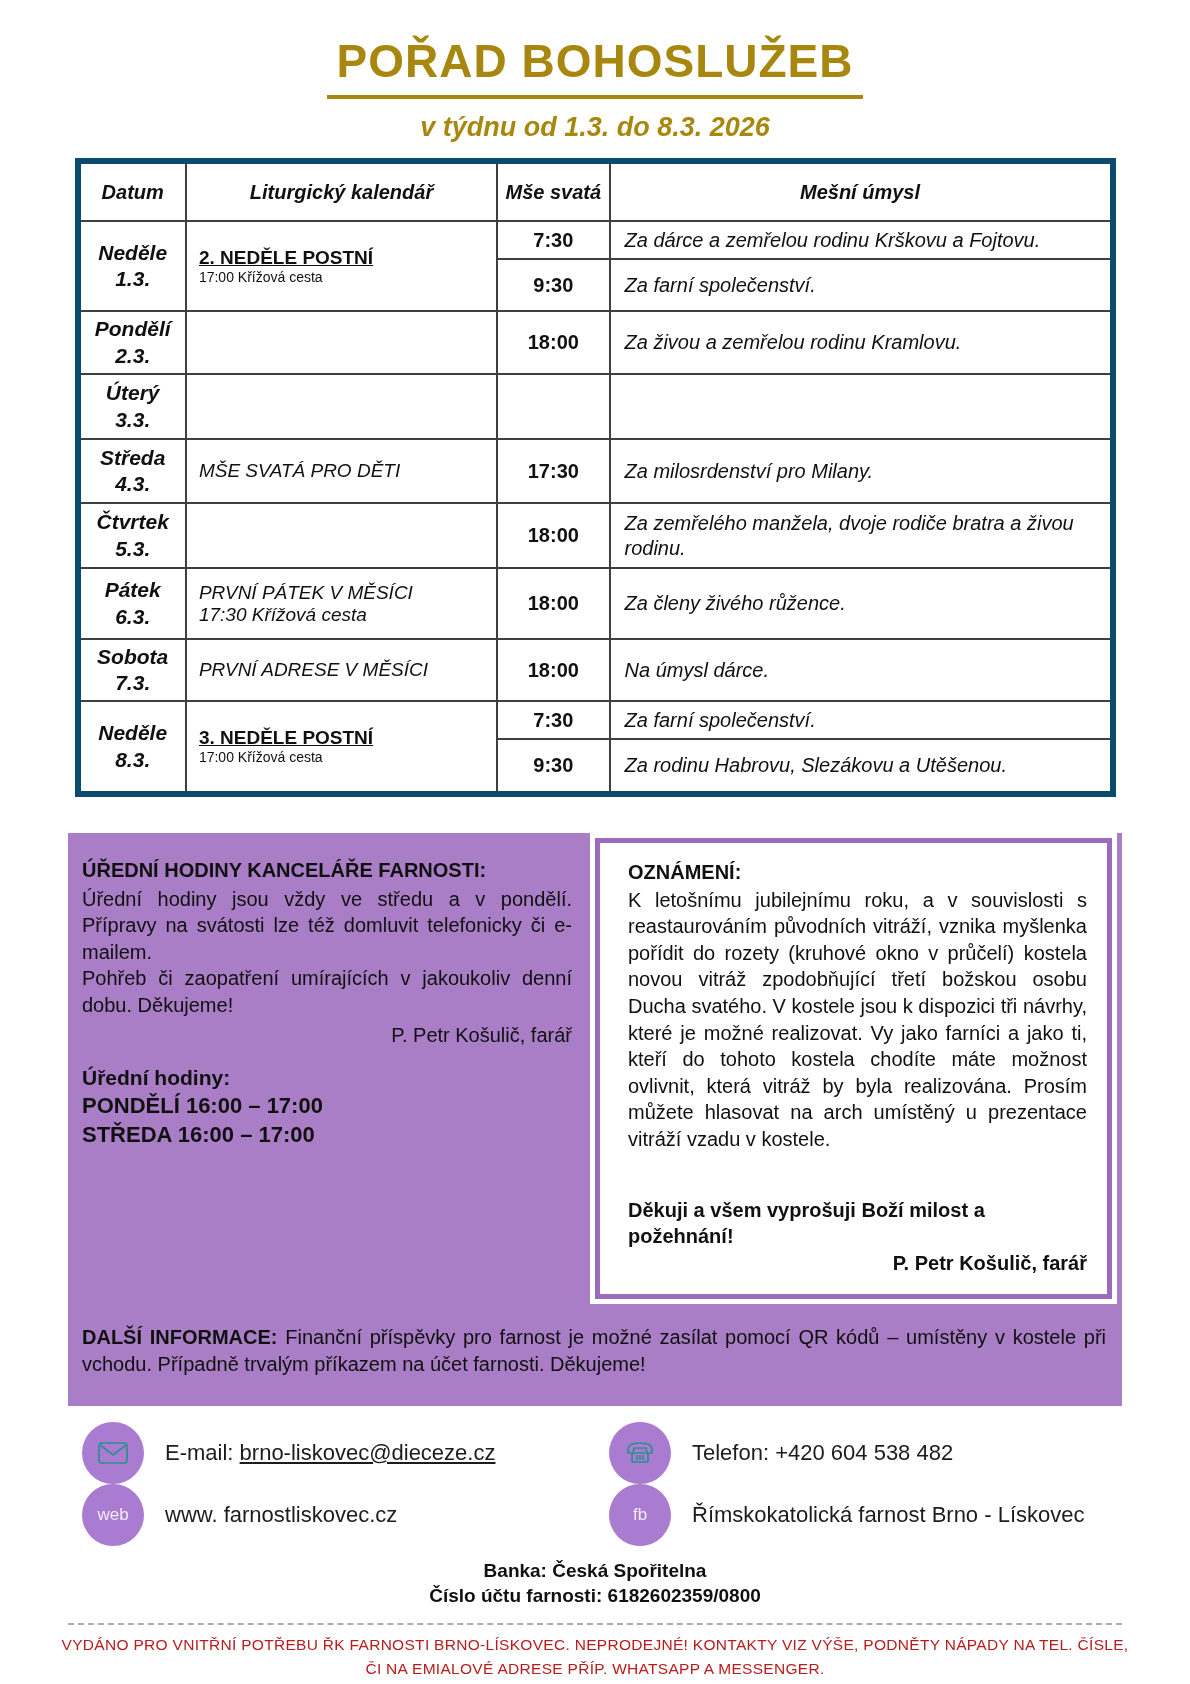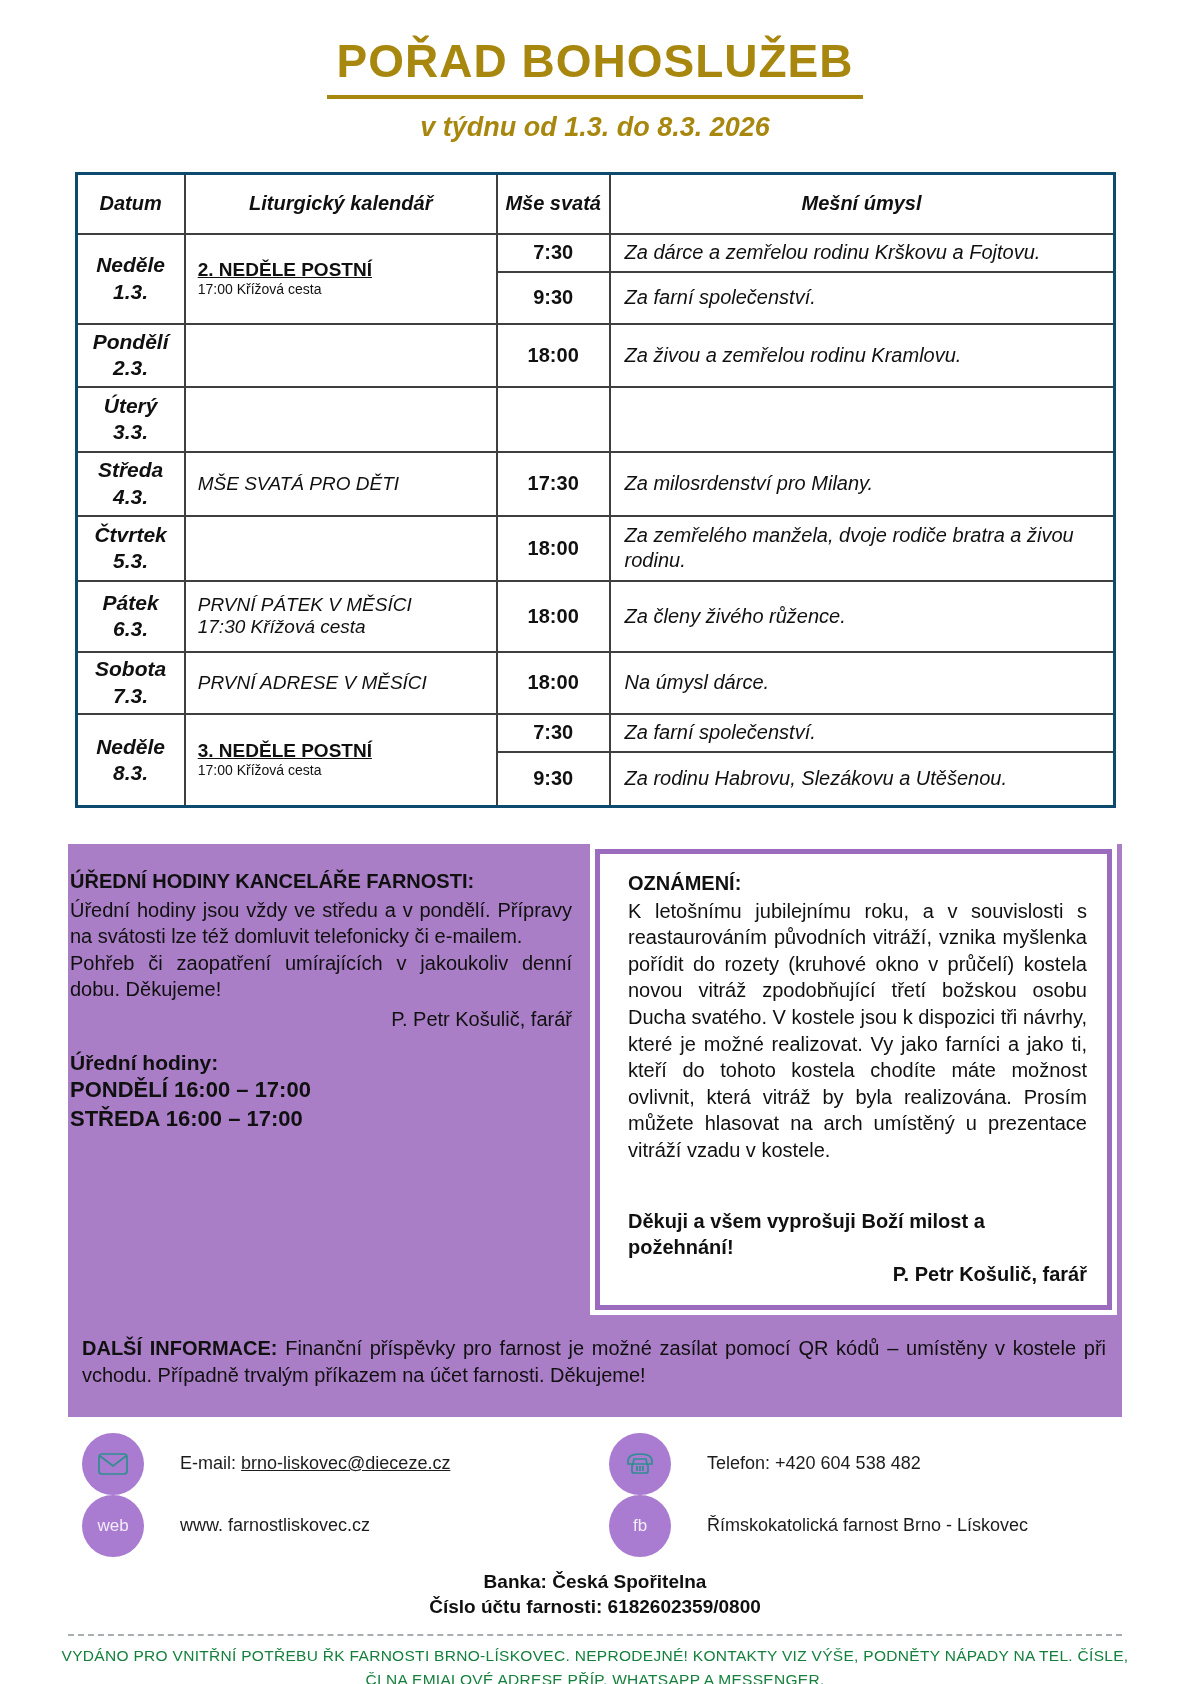--- a/index.html
+++ b/index.html
@@ -22,23 +22,23 @@
     padding: 0 10px 7px 10px;
   }
   .subtitle {
     margin-top: 13px;
     font-size: 27px; font-weight: bold; font-style: italic;
     color: #A8870F;
   }
 
   
   table.schedule {
-    width: 1041px; margin: 29px auto 0 auto;
+    width: 1041px; margin: 15px auto 0 auto;
     border-collapse: collapse;
-    border: 3px solid #0c4a6e;
+    border: 6px solid #0c4a6e;
     table-layout: fixed;
   }
   table.schedule th, table.schedule td {
     border: 2px solid #3F3F3F;
     vertical-align: middle;
   }
   col.c-datum { width: 108px; }
   col.c-cal   { width: 310px; }
   col.c-mse   { width: 112px; }
   col.c-umysl { width: 501px; }
@@ -66,21 +66,21 @@
   tr.rh71 { height: 71px; } tr.rh62 { height: 62px; } tr.rh55 { height: 55px; }
 
   
   .purple-section {
     width: 1054px; margin: 36px auto 0 auto;
     background: #A97EC6;
   }
   .purple-top { display: flex; align-items: stretch; }
   .office-col {
     width: 522px; flex-shrink: 0;
-    padding: 24px 18px 0 2px;
+    padding: 24px 18px 0 14px;
     font-size: 20px; line-height: 1.33;
   }
   .office-heading { font-size: 20px; font-weight: bold; margin-bottom: 2px; }
   .p-justify { text-align: justify; }
   .p-sig { text-align: right; margin: 3px 0 16px 0; }
   .hours-heading { font-weight: bold; font-size: 21px; margin-top: 2px; }
   .hours-line { font-weight: bold; font-size: 22px; line-height: 1.3; }
 
   .announce-wrap { flex: 1; background: #ffffff; padding: 5px; margin-right: 5px; }
   .announce-box {
@@ -102,28 +102,28 @@
   
   .contacts { width: 1054px; margin: 16px auto 0 auto; display: flex; }
   .contact-col { width: 50%; display: flex; flex-direction: column; }
   .contact-row { display: flex; align-items: center; height: 62px; }
   .circle {
     width: 62px; height: 62px; border-radius: 50%;
     background: #A97BD1; flex-shrink: 0; margin-left: 14px;
     display: flex; align-items: center; justify-content: center;
     color: #F2ECF8; font-size: 17px;
   }
-  .contact-label { margin-left: 36px; font-size: 18px; color: #1c1c1c; }
+  .contact-label { margin-left: 21px; font-size: 22px; color: #1c1c1c; }
   .email-link { text-decoration: underline; color: #1c1c1c; }
 
   
   .bank { text-align: center; margin-top: 12px; font-weight: bold; font-size: 19px; line-height: 1.35; }
   .dashes { width: 1054px; margin: 14px auto 0 auto; border-top: 2px dashed #A9ADB2; }
   .footer {
-    text-align: center; color: #15803d;
+    text-align: center; color: #b91c1c;
     font-size: 15.5px; line-height: 1.55; letter-spacing: 0.3px; margin-top: 8px;
   }
 </style>
 </head>
 <body>
 
 <div class="page">
 
   <div class="title-wrap">
     <h1 class="title">POŘAD BOHOSLUŽEB</h1>

